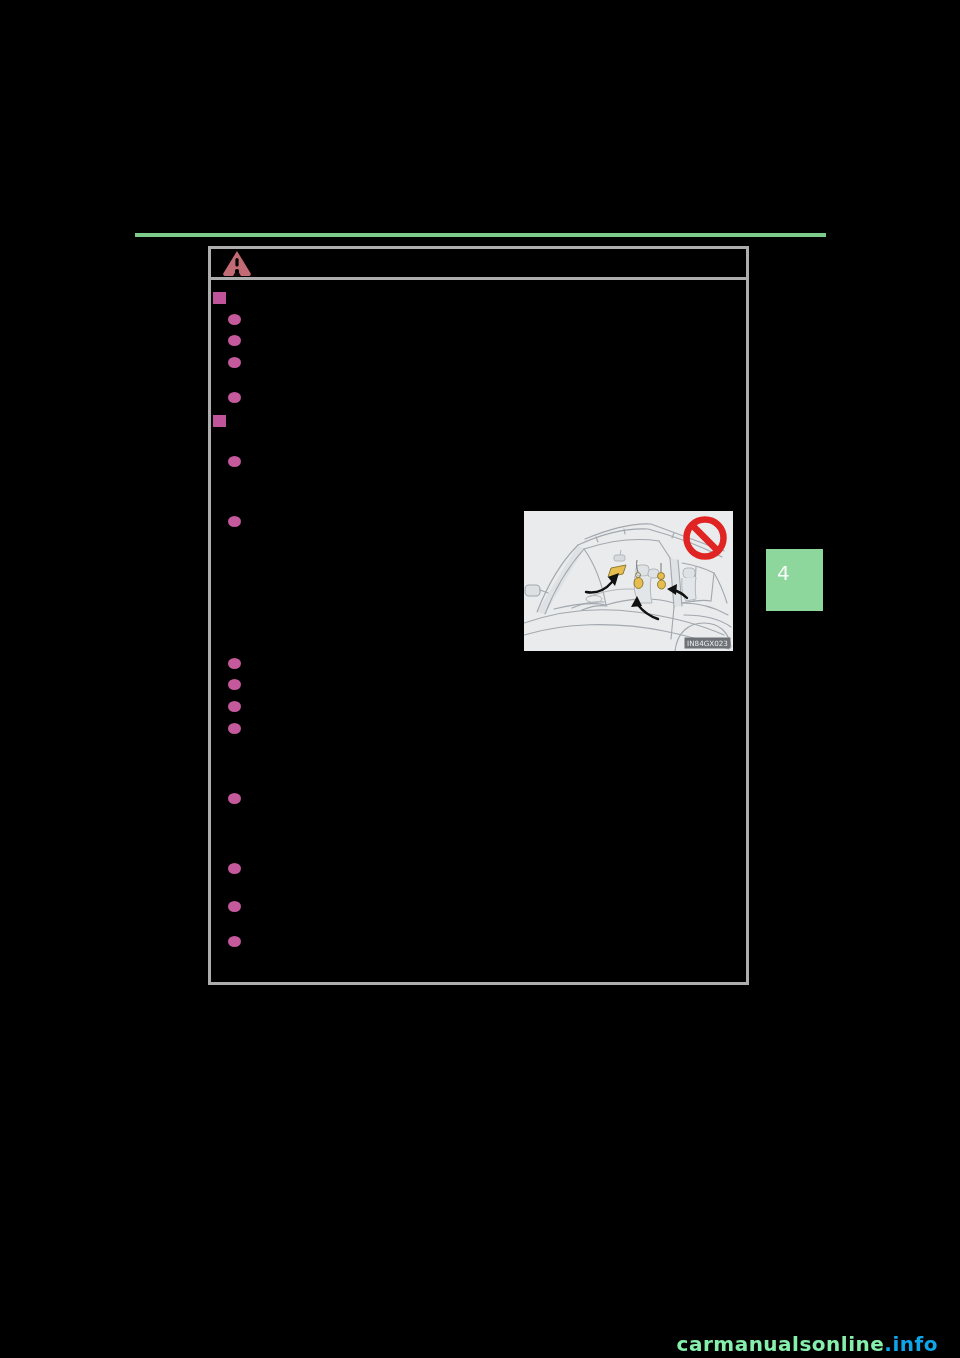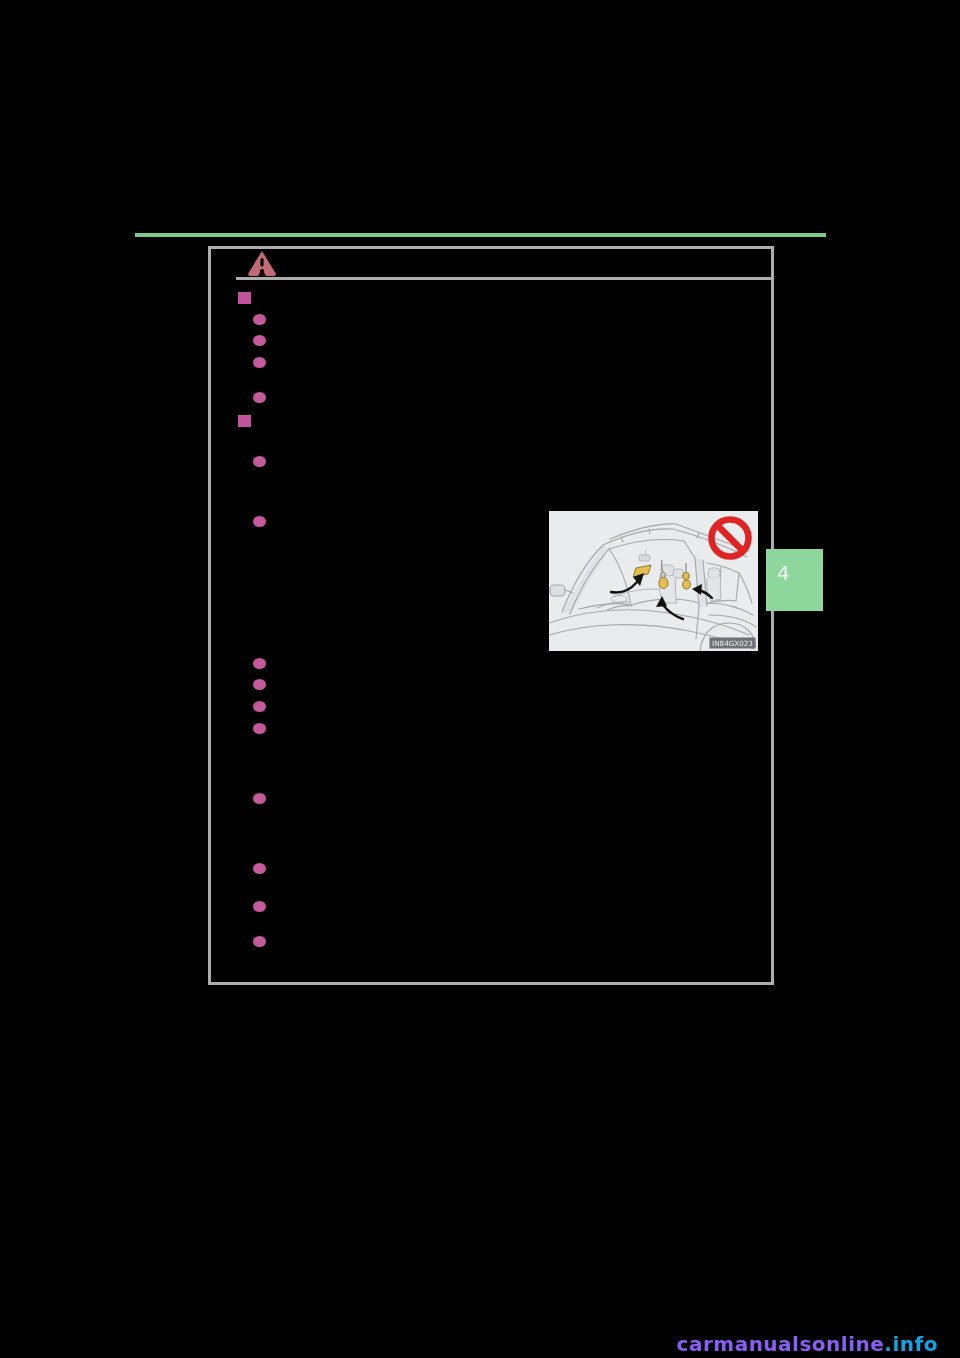--- a/index.html
+++ b/index.html
@@ -3,21 +3,21 @@
 <meta charset="utf-8">
 <style>
   html,body{margin:0;padding:0;background:#000;}
   .page{
     position:relative;width:960px;height:1358px;background:#000;overflow:hidden;
     font-family:"DejaVu Sans","Liberation Sans",sans-serif;
   }
   .green-rule{position:absolute;left:135px;top:233px;width:691px;height:4px;background:#7ccb8b;}
   .caution-box{
     position:absolute;left:208px;top:246px;width:535px;height:733px;
-    border:3px solid #adadad;background:#000;padding-left:25px;
+    border:3px solid #adadad;background:#000;
   }
   .caution-header{
     position:relative;height:28px;border-bottom:3px solid #adadad;
   }
   .caution-header .tri{position:absolute;left:11px;top:1px;}
   .caution-body{position:relative;width:100%;height:699px;}
   .marker-square{
     position:absolute;left:2px;width:13px;height:12px;background:#c0549b;
   }
   .bullet-circle{
@@ -29,21 +29,21 @@
   .chapter-tab{
     position:absolute;left:766px;top:549px;width:57px;height:62px;background:#8dd69c;
   }
   .chapter-tab .num{
     position:absolute;left:11px;top:14px;font-size:20px;line-height:20px;color:#f6faf6;
   }
   .watermark{
     position:absolute;right:22px;top:1332px;font-size:20px;font-weight:bold;
     letter-spacing:0.5px;white-space:nowrap;
   }
-  .watermark .site{color:#8b5cf6;}
+  .watermark .site{color:#86efac;}
   .watermark .tld{color:#0ea5e9;}
 </style>
 </head>
 <body>
 
 <div class="page">
 
   <div class="green-rule"></div>
 
   <div class="caution-box">

